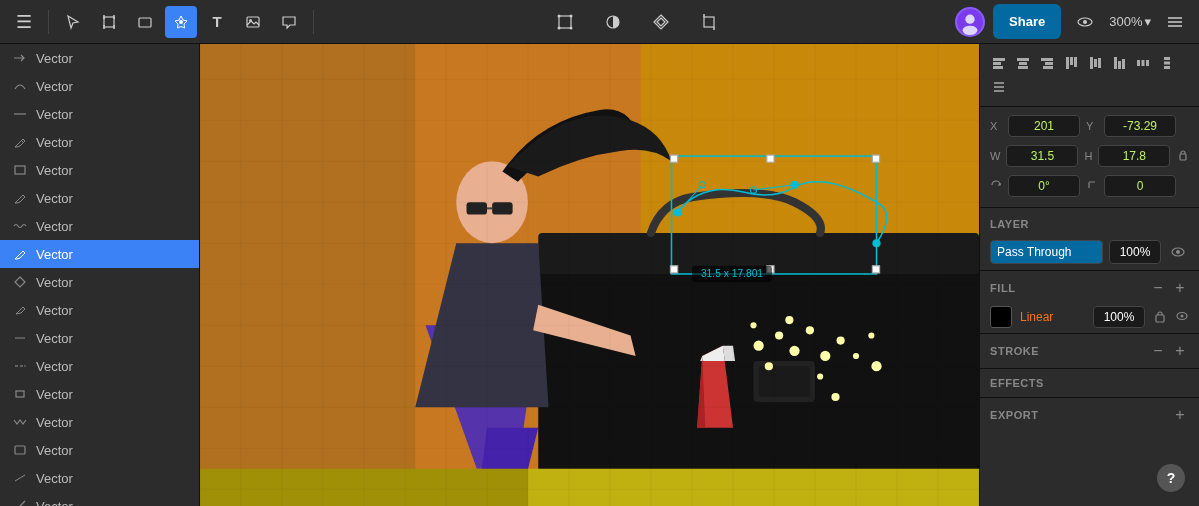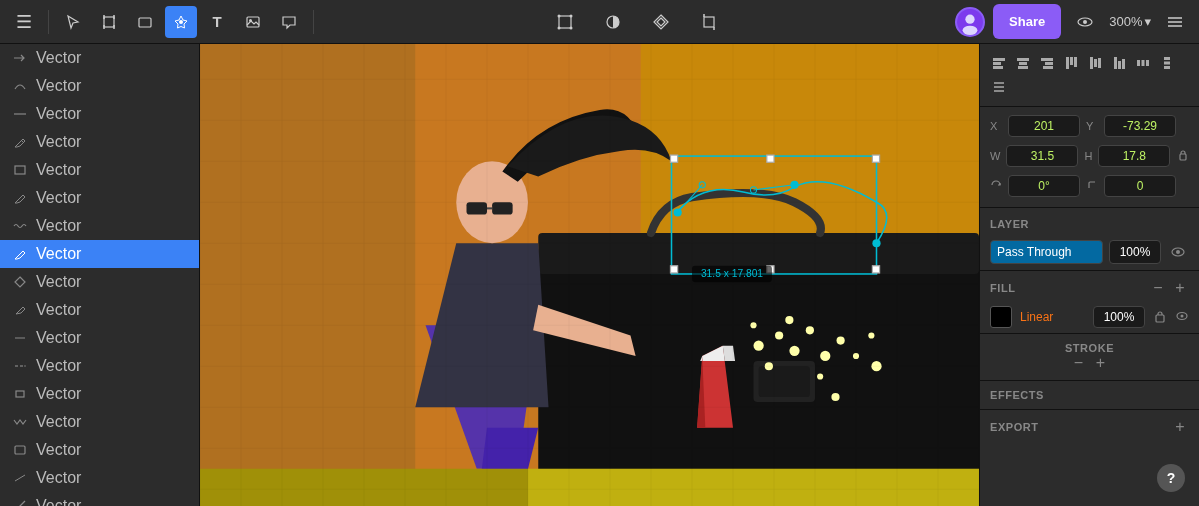--- a/index.html
+++ b/index.html
@@ -5,33 +5,33 @@
     * { box-sizing: border-box; margin: 0; padding: 0; }
     body { font-family: -apple-system, BlinkMacSystemFont, 'Segoe UI', sans-serif; background: #1e1e1e; color: #fff; overflow: hidden; width: 1199px; height: 506px; display: flex; flex-direction: column; }
 
     
     .topbar { height: 44px; background: #2c2c2c; display: flex; align-items: center; padding: 0 8px; gap: 4px; flex-shrink: 0; border-bottom: 1px solid #111; }
     .topbar-icon { width: 32px; height: 32px; display: flex; align-items: center; justify-content: center; border-radius: 4px; cursor: pointer; color: #ccc; font-size: 16px; }
     .topbar-icon.active { background: #3b82f6; color: #fff; }
     .topbar-sep { width: 1px; height: 24px; background: #444; margin: 0 4px; }
     .topbar-center { flex: 1; display: flex; align-items: center; justify-content: center; gap: 16px; }
     .topbar-right { display: flex; align-items: center; gap: 8px; }
-    .share-btn { background: #8b5cf6; color: #fff; border: none; border-radius: 6px; padding: 10px 16px; font-size: 13px; font-weight: 600; cursor: pointer; }
+    .share-btn { background: #0369a1; color: #fff; border: none; border-radius: 6px; padding: 10px 16px; font-size: 13px; font-weight: 600; cursor: pointer; }
     .zoom-btn { color: #ccc; font-size: 13px; background: none; border: none; cursor: pointer; display: flex; align-items: center; gap: 2px; }
     .avatar { width: 30px; height: 30px; border-radius: 50%; background: linear-gradient(135deg, #8b5cf6, #6366f1); border: 2px solid #8b5cf6; display: flex; align-items: center; justify-content: center; font-size: 12px; }
 
     
     .main { display: flex; flex: 1; overflow: hidden; }
 
     
     .left-panel { width: 200px; background: #2c2c2c; border-right: 1px solid #111; flex-shrink: 0; overflow-y: auto; }
     .layer-item { display: flex; align-items: center; padding: 5px 12px; gap: 8px; cursor: pointer; font-size: 12px; color: #bbb; height: 28px; }
     .layer-item.active { background: #3b82f6; color: #fff; }
     .layer-icon { width: 16px; height: 16px; flex-shrink: 0; display: flex; align-items: center; justify-content: center; }
-    .layer-label { font-size: 16px; }
+    .layer-label { font-size: 13px; }
 
     
     .canvas-area { flex: 1; background: #0c4a6e; position: relative; overflow: hidden; }
 
     
     .right-panel { width: 220px; background: #2c2c2c; border-left: 1px solid #111; flex-shrink: 0; display: flex; flex-direction: column; overflow-y: auto; }
 
     
     .align-toolbar { display: flex; align-items: center; flex-wrap: wrap; padding: 8px; gap: 2px; border-bottom: 1px solid #111; }
     .align-btn { width: 22px; height: 22px; display: flex; align-items: center; justify-content: center; color: #aaa; cursor: pointer; border-radius: 3px; font-size: 13px; }
@@ -586,21 +586,21 @@
           </svg>
       </span>
       <span class="fill-vis">
         <svg width="14" height="14" viewBox="0 0 14 14">
             <ellipse cx="7" cy="7" rx="5" ry="3.5" stroke="#888" stroke-width="1.2" fill="none"></ellipse>
             <circle cx="7" cy="7" r="1.5" fill="#888"></circle>
           </svg>
       </span>
     </div>
 
-    <div class="collapsed-section" style="border-top:1px solid #111;flex-direction:column;">
+    <div class="collapsed-section" style="border-top:1px solid #111;">
       <span class="section-title">STROKE</span>
       <div class="section-actions">
         <span class="section-btn">−</span>
         <span class="section-btn">+</span>
       </div>
     </div>
 
     <div class="collapsed-section" style="border-top:1px solid #111;">
       <span class="section-title">EFFECTS</span>
     </div>

